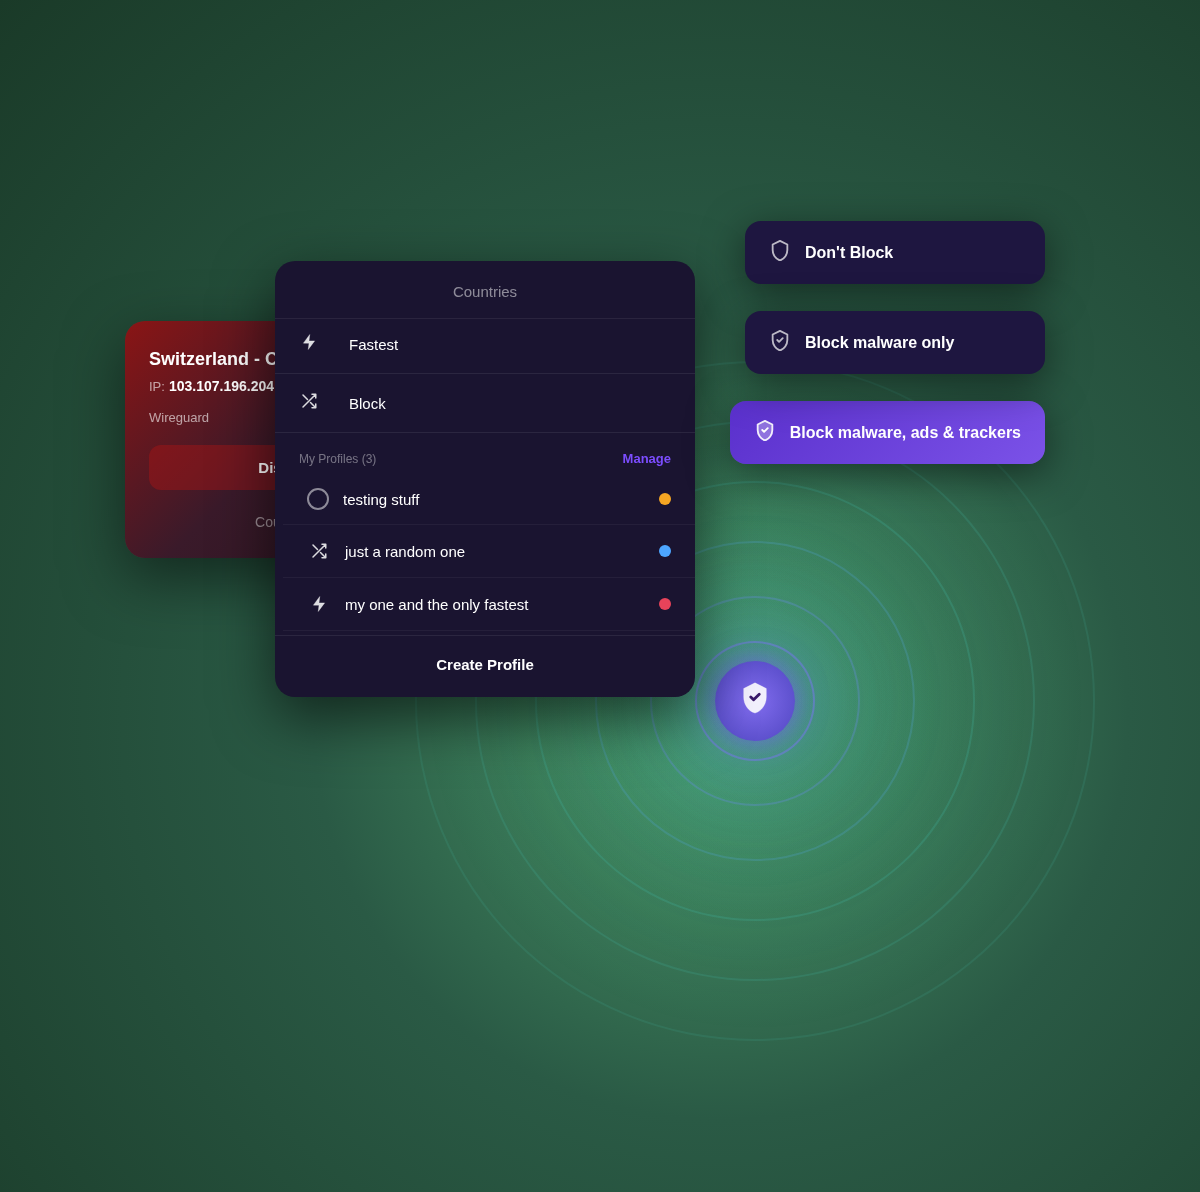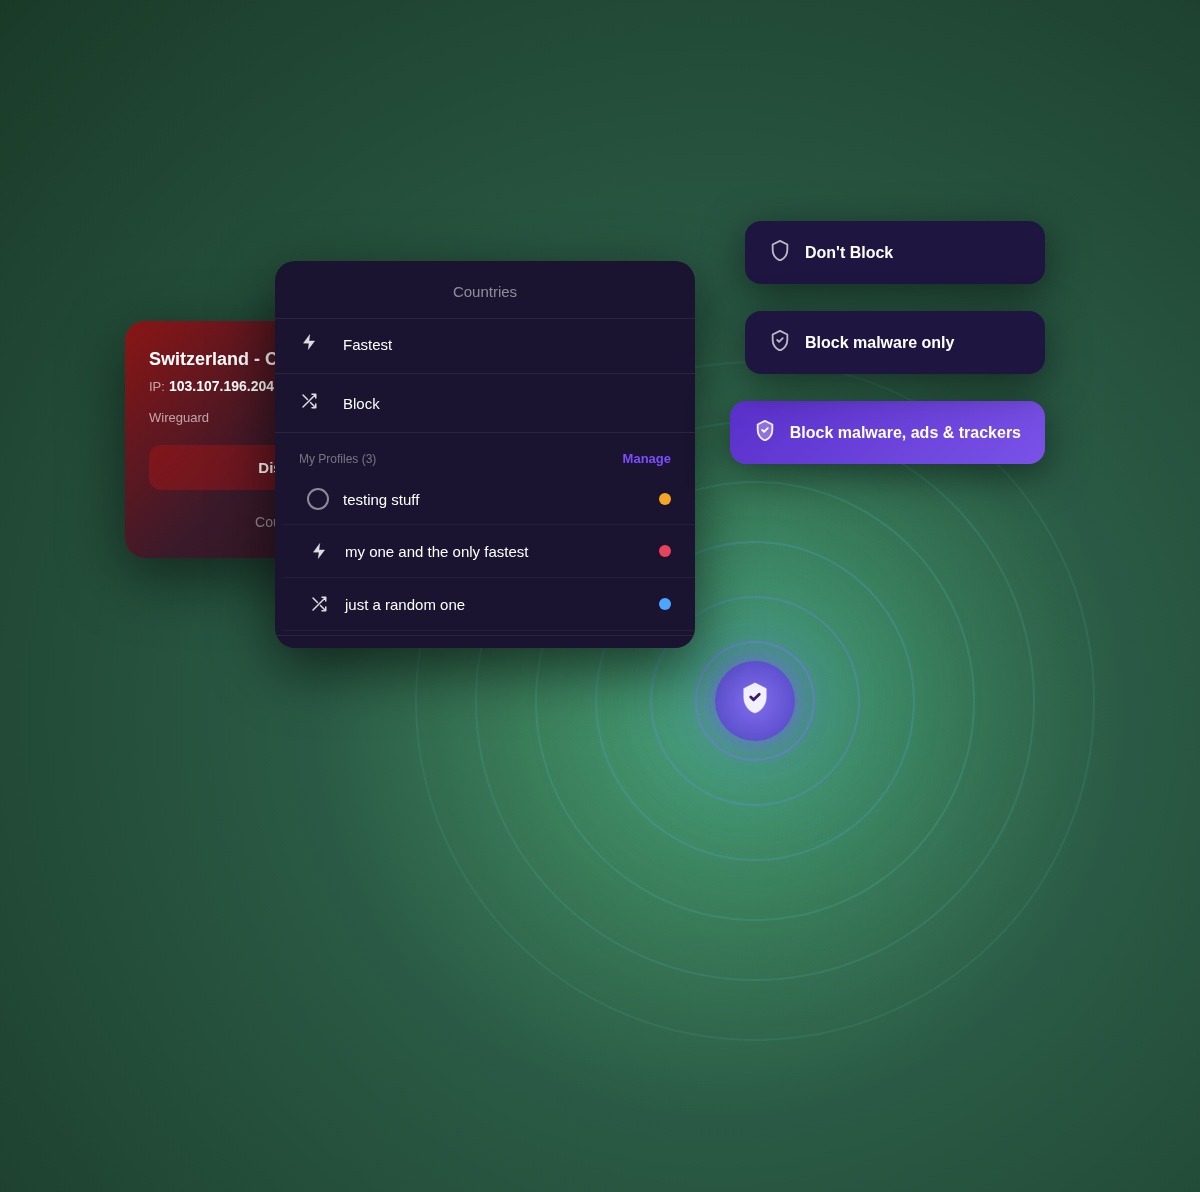--- a/index.html
+++ b/index.html
@@ -183,21 +183,21 @@
       font-size: 12px;
       font-weight: 500;
     }
 
     .menu-item {
       display: flex;
       align-items: center;
       padding: 14px 24px;
       cursor: pointer;
       transition: background 0.2s;
-      gap: 24px;
+      gap: 30px;
     }
 
     .menu-item .item-icon {
       color: rgba(255,255,255,0.8);
       font-size: 16px;
       width: 20px;
       text-align: center;
     }
 
     .menu-item .item-label {
@@ -420,44 +420,45 @@
 
     <div class="profiles-header">
       <span class="profiles-label">My Profiles (3)</span>
       <span class="manage-link">Manage</span>
     </div>
 
     <div class="profile-item">
       <div class="profile-circle-icon"></div>
       <span class="profile-name">testing stuff</span>
       <div class="profile-dot" style="background-color: #f5a623;"></div>
+    </div>
+
+    <div class="profile-item">
+      <div class="profile-icon">
+        <svg width="18" height="18" viewBox="0 0 24 24" fill="none">
+          <path d="M16 3h5v5M4 20L21 3M16 21h5v-5M4 4l6 6M14 14l7 7" stroke="rgba(255,255,255,0.85)" stroke-width="2" stroke-linecap="round" stroke-linejoin="round"></path>
+        </svg>
+      </div>
+      <span class="profile-name">just a random one</span>
+      <div class="profile-dot" style="background-color: #4da6ff;"></div>
     </div>
 
     <div class="profile-item">
       <div class="profile-icon">
         <svg width="18" height="18" viewBox="0 0 24 24" fill="none">
           <path d="M13 2L4.5 13.5H12L11 22L19.5 10.5H12L13 2Z" fill="rgba(255,255,255,0.85)" stroke="rgba(255,255,255,0.85)" stroke-width="0.5" stroke-linejoin="round"></path>
         </svg>
       </div>
       <span class="profile-name">my one and the only fastest</span>
       <div class="profile-dot" style="background-color: #e8435a;"></div>
     </div>
 
-    <div class="profile-item">
-      <div class="profile-icon">
-        <svg width="18" height="18" viewBox="0 0 24 24" fill="none">
-          <path d="M16 3h5v5M4 20L21 3M16 21h5v-5M4 4l6 6M14 14l7 7" stroke="rgba(255,255,255,0.85)" stroke-width="2" stroke-linecap="round" stroke-linejoin="round"></path>
-        </svg>
-      </div>
-      <span class="profile-name">just a random one</span>
-      <div class="profile-dot" style="background-color: #4da6ff;"></div>
-    </div>
-
     <div class="divider"></div>
 
+    <button class="create-profile-btn">Create Profile</button>
   </div>
 
   <div class="block-option dont-block">
     <span class="block-shield-icon">
       <svg width="22" height="22" viewBox="0 0 24 24" fill="none">
         <path d="M12 2L4 6v6c0 5.25 3.4 10.15 8 11.35C16.6 22.15 20 17.25 20 12V6L12 2z" fill="none" stroke="rgba(255,255,255,0.7)" stroke-width="2" stroke-linejoin="round"></path>
       </svg>
     </span>
     <span class="block-text">Don't Block</span>
   </div>

